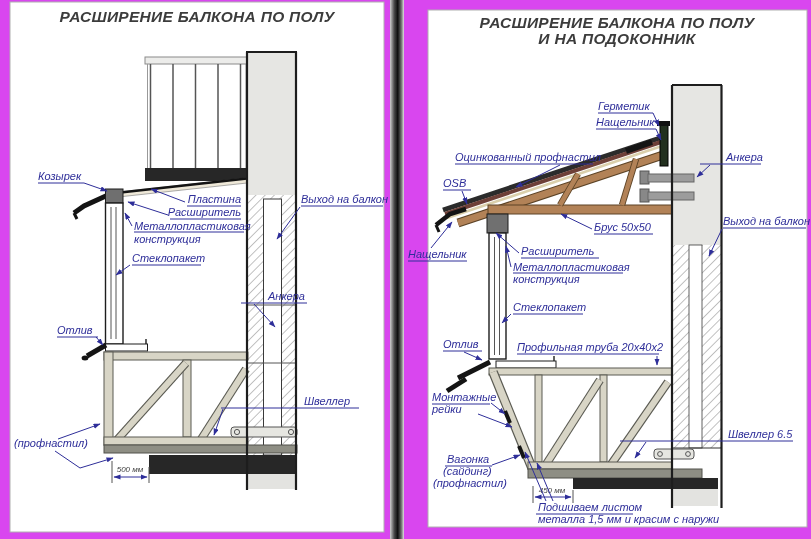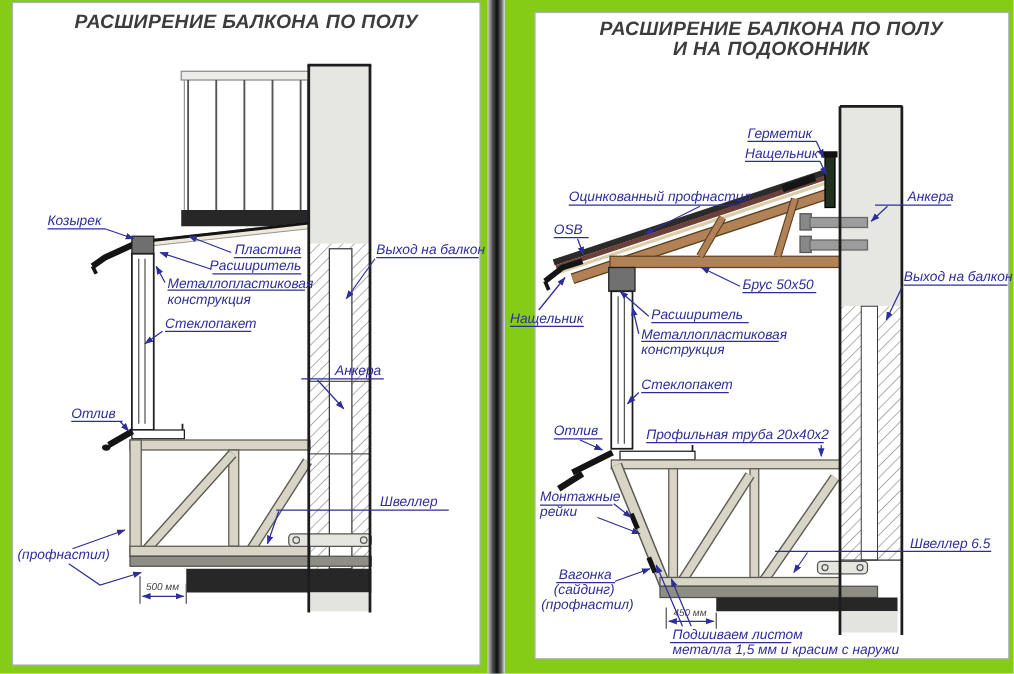--- a/index.html
+++ b/index.html
@@ -1,16 +1,16 @@
 <!DOCTYPE html>
 <html><head>
 <meta charset="utf-8">
 <style>
   html,body{margin:0;padding:0;background:#fbfbfa;}
-  #stage{position:relative;width:811px;height:539px;background:#84cc16;overflow:hidden;}
+  #stage{position:relative;width:811px;height:539px;background:#d946ef;overflow:hidden;}
   .ttl{font:bold italic 15.5px "Liberation Sans", sans-serif;fill:#3c3c3c;letter-spacing:.3px;}
   .lbl{font:italic 11px "Liberation Sans", sans-serif;fill:#2e2e99;}
   .dim{font:italic 8px "Liberation Sans", sans-serif;fill:#444;}
   .ldr{stroke:#2e2e99;stroke-width:1;fill:none;}
   .und{stroke:#2e2e99;stroke-width:1;}
   .edge{stroke:#1d1d1d;stroke-width:2.2;}
   .beamFill{fill:#d8d5c6;stroke:#5a5a52;stroke-width:1;}
 </style>
 </head>
 <body>

